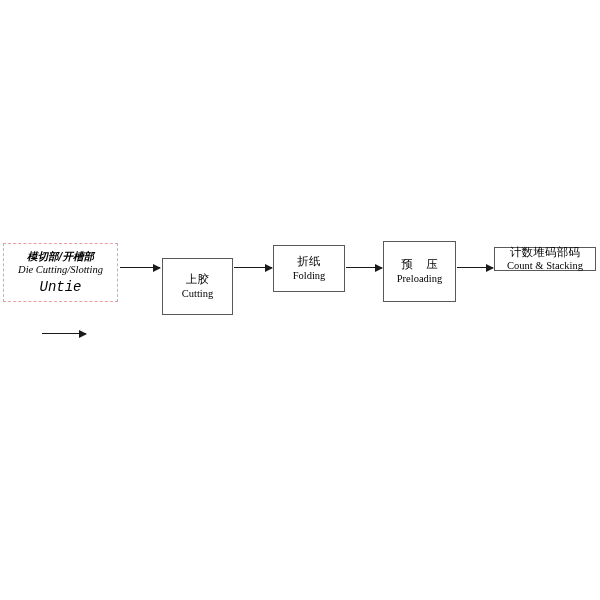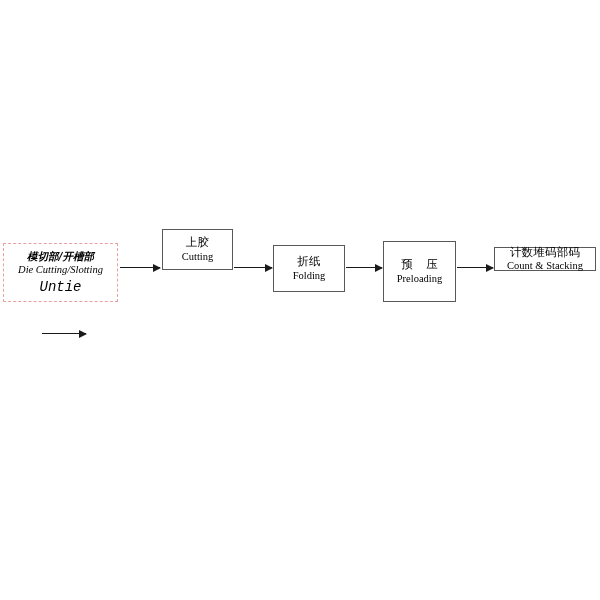--- a/index.html
+++ b/index.html
@@ -107,21 +107,21 @@
 <div id="canvas">
 
   <div class="node dashed" style="left:3px; top:243px; width:115px; height:59px;">
     <div class="cn">模切部/开槽部</div>
     <div class="en">Die Cutting/Slotting</div>
     <div class="en2">Untie</div>
   </div>
 
   <div class="arrow" style="left:120px; top:267px; width:40px;"></div>
 
-  <div class="node solid" style="left:162px; top:229px; width:71px; height:41px;">
+  <div class="node solid" style="left:162px; top:258px; width:71px; height:57px;">
     <div class="cn">上胶</div>
     <div class="en">Cutting</div>
   </div>
 
   <div class="arrow" style="left:234px; top:267px; width:38px;"></div>
 
   <div class="node solid" style="left:273px; top:245px; width:72px; height:47px;">
     <div class="cn">折纸</div>
     <div class="en">Folding</div>
   </div>

